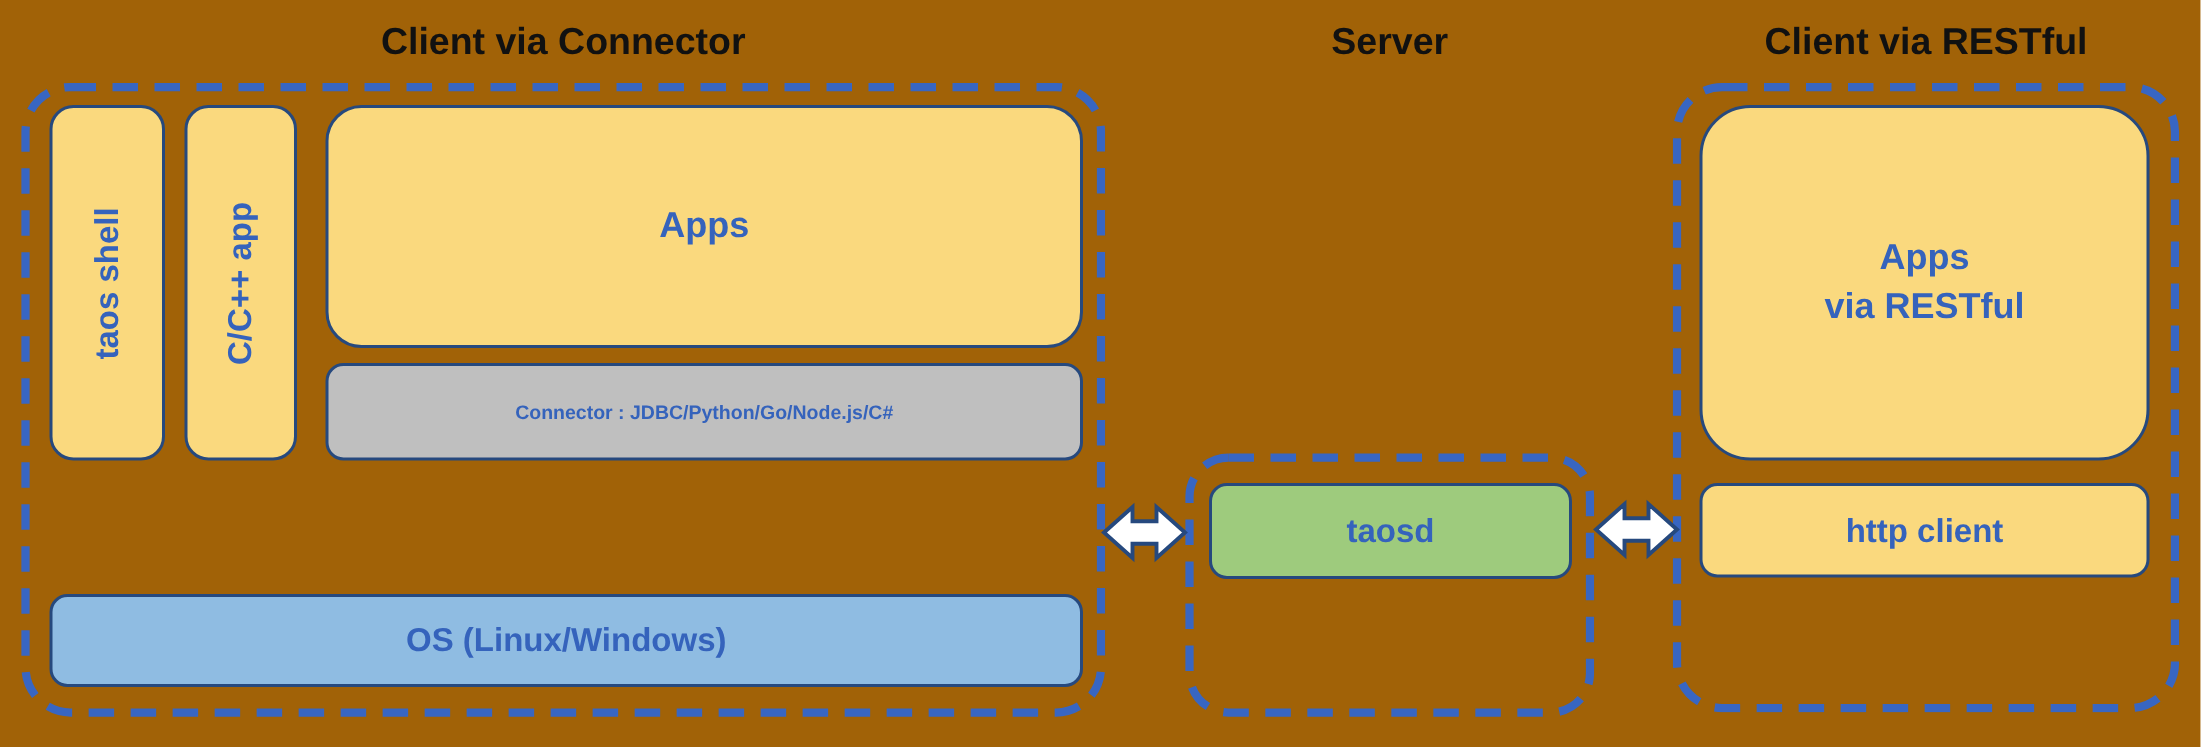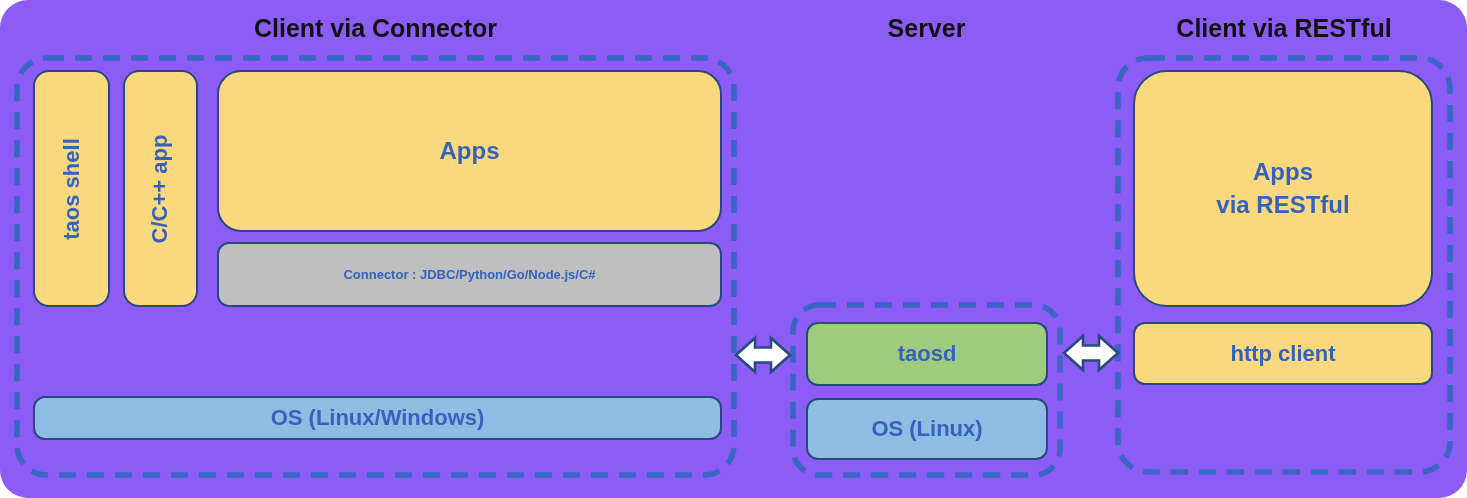--- a/index.html
+++ b/index.html
@@ -5,23 +5,22 @@
   html, body {
     margin: 0;
     padding: 0;
     background: #ffffff;
     font-family: "Liberation Sans", sans-serif;
   }
   .canvas {
     position: relative;
     width: 1467px;
     height: 498px;
-    background: #8b5cf6;
+    background: #a16207;
     overflow: hidden;
-    border-radius: 28px;
   }
   .section-title {
     position: absolute;
     top: 12px;
     height: 32px;
     text-align: center;
     font-size: 25px;
     font-weight: bold;
     color: #111111;
     line-height: 32px;
@@ -100,35 +99,32 @@
 
   <div class="box yellow r24" style="left:217px; top:70px; width:505px; height:162px;">
     <span class="apps-label">Apps</span>
   </div>
 
   <div class="box gray r12" style="left:217px; top:242px; width:505px; height:65px;">
     <span class="connector-label">Connector : JDBC/Python/Go/Node.js/C#</span>
   </div>
 
 
-  <div class="box blue r12" style="left:33px; top:396px; width:689px; height:44px;">
+  <div class="box blue r12" style="left:33px; top:396px; width:689px; height:62px;">
     <span>OS (Linux/Windows)</span>
   </div>
 
   <svg class="arrow" style="left:734px; top:333px;" width="58" height="44" viewBox="0 0 58 44">
     <path d="M 2 22 L 21 5 L 21 14.5 L 37 14.5 L 37 5 L 56 22 L 37 39 L 37 29.5 L 21 29.5 L 21 39 Z" fill="#ffffff" stroke="#26497E" stroke-width="2.6" stroke-linejoin="miter"></path>
   </svg>
 
   <div class="box green r12" style="left:806px; top:322px; width:242px; height:64px;">
     <span>taosd</span>
   </div>
 
-  <div class="box blue r12" style="left:806px; top:398px; width:242px; height:62px;">
-    <span>OS (Linux)</span>
-  </div>
 
   <svg class="arrow" style="left:1062px; top:331px;" width="58" height="44" viewBox="0 0 58 44">
     <path d="M 2 22 L 21 5 L 21 14.5 L 37 14.5 L 37 5 L 56 22 L 37 39 L 37 29.5 L 21 29.5 L 21 39 Z" fill="#ffffff" stroke="#26497E" stroke-width="2.6" stroke-linejoin="miter"></path>
   </svg>
 
   <div class="box yellow r34" style="left:1133px; top:70px; width:300px; height:237px;">
     <div class="two-line">
       <div>Apps</div>
       <div>via RESTful</div>
     </div>

